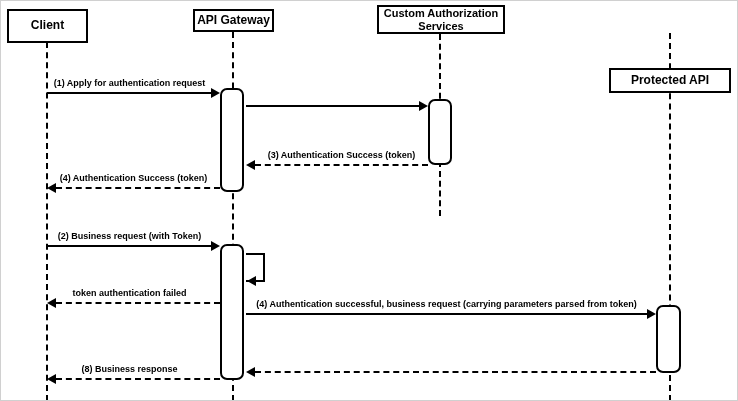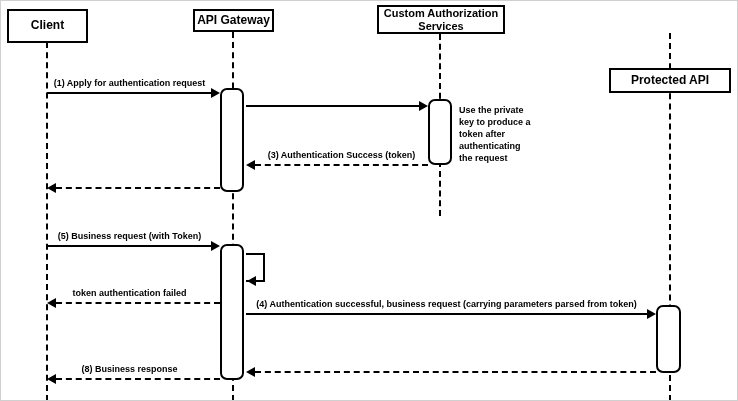--- a/index.html
+++ b/index.html
@@ -67,36 +67,30 @@
   <div class="activation" style="left:219px;top:243px;width:24px;height:136px;"></div>
   <div class="activation" style="left:655px;top:304px;width:25px;height:68px;"></div>
 
   <div class="mlabel" style="left:46px;top:77px;width:165px;">(1) Apply for authentication request</div>
   <div class="mline" style="left:46px;top:91px;width:164px;"></div>
   <div class="arrow-r" style="left:210px;top:87px;"></div>
 
   <div class="mline" style="left:245px;top:104px;width:173px;"></div>
   <div class="arrow-r" style="left:418px;top:100px;"></div>
 
-  <div class="note" style="left:458px;top:104px;width:82px;">
-    <span>Use the private</span>
-    <span>key to produce a</span>
-    <span>token after</span>
-    <span>authenticating</span>
-    <span>the request</span>
-  </div>
 
   <div class="mlabel" style="left:254px;top:149px;width:173px;">(3) Authentication Success (token)</div>
   <div class="mline dashed" style="left:254px;top:163px;width:173px;"></div>
   <div class="arrow-l" style="left:245px;top:159px;"></div>
 
+  <div class="mlabel" style="left:46px;top:172px;width:173px;">(4) Authentication Success (token)</div>
   <div class="mline dashed" style="left:55px;top:186px;width:164px;"></div>
   <div class="arrow-l" style="left:46px;top:182px;"></div>
 
-  <div class="mlabel" style="left:46px;top:230px;width:165px;">(5) Business request (with Token)</div>
+  <div class="mlabel" style="left:46px;top:230px;width:165px;">(2) Business request (with Token)</div>
   <div class="mline" style="left:46px;top:244px;width:164px;"></div>
   <div class="arrow-r" style="left:210px;top:240px;"></div>
 
   <div class="selfloop" style="left:245px;top:252px;width:19px;height:29px;"></div>
   <div class="arrow-l" style="left:246px;top:275px;"></div>
 
   <div class="mlabel" style="left:46px;top:287px;width:165px;">token authentication failed</div>
   <div class="mline dashed" style="left:55px;top:301px;width:164px;"></div>
   <div class="arrow-l" style="left:46px;top:297px;"></div>
 

